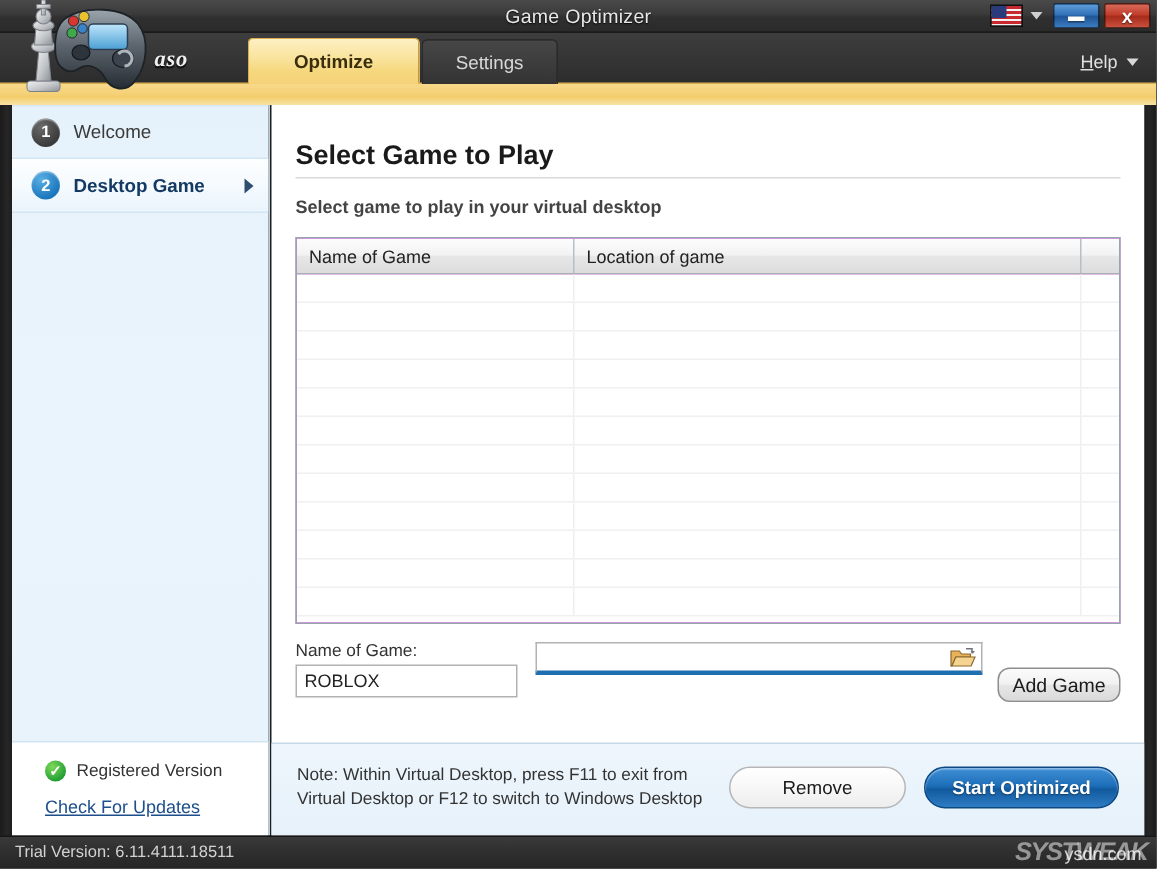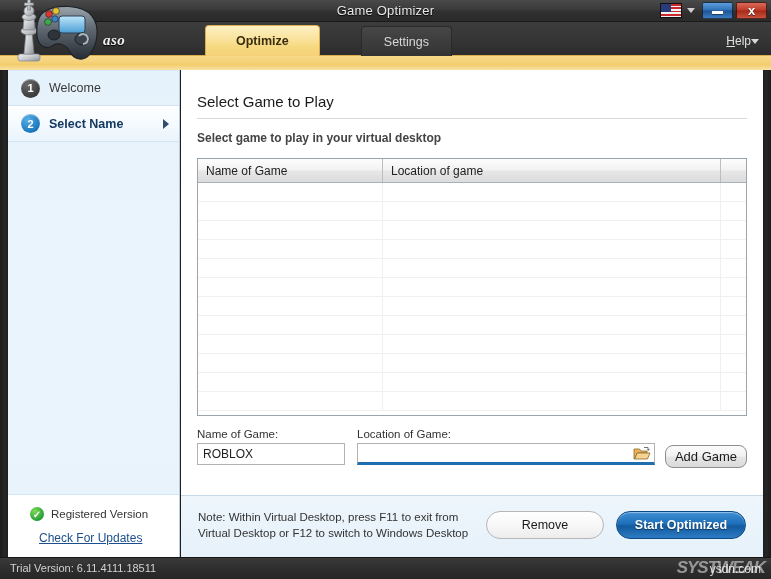--- a/index.html
+++ b/index.html
@@ -126,35 +126,34 @@
     font-size: 12.5px;
     color: #d8d8d8;
     cursor: pointer;
     border-top-left-radius: 4px;
     border-top-right-radius: 4px;
     background: linear-gradient(to bottom, #474747 0%, #3b3b3b 60%, #333 100%);
     border: 1px solid #2a2a2a;
     border-bottom: none;
     margin-right: 1px;
     position: relative;
-    margin-left: 40px;
   }
   .tab.active {
     color: #3a2e0d;
     font-weight: bold;
     background: linear-gradient(to bottom, #fdf0c3 0%, #f9e29b 45%, #f6d87f 70%, #f5d279 100%);
     border-color: #d8ae4e;
     height: 31px;
     padding: 0 30px;
     z-index: 5;
   }
 
   .help-menu {
     position: absolute; right: 12px; top: 34px;
-    display: flex; align-items: center; 
+    display: flex; align-items: center; gap: 6px;
     color: #e0e0e0;
     font-size: 12px;
     cursor: pointer;
     z-index: 5;
   }
   .help-menu .hlabel { text-decoration: none; }
   .help-menu .hlabel u { text-decoration: underline; }
   .help-caret {
     width: 0; height: 0;
     border-left: 4px solid transparent;
@@ -230,36 +229,36 @@
     width: 14px; height: 14px; border-radius: 50%;
     background: radial-gradient(circle at 35% 30%, #7ed957, #1f9c33 75%);
     color: #fff; font-size: 10px; font-weight: bold;
     display: flex; align-items: center; justify-content: center;
     margin-right: 7px;
     flex: none;
   }
   .reg-text { font-size: 11.5px; color: #333; }
   .updates-link {
     display: block;
-    padding-left: 31px;
+    padding-left: 22px;
     font-size: 12px;
     color: #1d4f8c;
     text-decoration: underline;
     cursor: pointer;
   }
 
   
   .main {
     position: absolute; top: 70px; left: 181px;
     width: 582px; height: 487px;
     background: #fff;
   }
   .page-title {
     position: absolute; left: 16px; top: 23px;
-    font-size: 15px; font-weight: normal; color: #1a1a1a;
+    font-size: 18px; font-weight: bold; color: #1a1a1a;
   }
   .title-rule {
     position: absolute; left: 16px; top: 48px;
     width: 550px; height: 1px;
     background: #d9d9d9;
   }
   .page-sub {
     position: absolute; left: 16px; top: 61px;
     font-size: 12px; color: #444; font-weight: bold;
   }
@@ -491,21 +490,21 @@
   <div class="dark-edge-l"></div>
   <div class="dark-edge-r"></div>
 
   <div class="sidebar">
     <div class="nav-item">
       <span class="nav-badge dark">1</span>
       <span class="nav-label">Welcome</span>
     </div>
     <div class="nav-item active">
       <span class="nav-badge blue">2</span>
-      <span class="nav-label">Select Name</span>
+      <span class="nav-label">Desktop Game</span>
       <span class="nav-arrow"></span>
     </div>
 
     <div class="sidebar-footer">
       <div class="reg-row">
         <span class="check-icon">✓</span>
         <span class="reg-text">Registered Version</span>
       </div>
       <span class="updates-link">Check For Updates</span>
     </div>
@@ -586,21 +585,20 @@
         </div>
     </div>
 
     <div class="form-row">
       <div class="fg-name">
         <label class="field-label">Name of Game:</label>
         <input class="txt-input" type="text" value="ROBLOX" style="">
       </div>
 
       <div class="fg-loc">
-        <label class="field-label">Location of Game:</label>
         <div class="loc-input-wrap">
           <input class="loc-input" type="text" value="" style="">
           <svg class="folder-icon" viewBox="0 0 18 15">
             <path d="M1 3 h5.5 l1.6 2 H14 v2 H4.2 L1.6 13 H1 Z" fill="#e8b25a" stroke="#8a6a2c" stroke-width=".8"></path>
             <path d="M4.2 7 H17 l-2.6 6 H1.6 Z" fill="#f5d391" stroke="#8a6a2c" stroke-width=".8"></path>
             <path d="M11 1.5 h4 v3" fill="none" stroke="#6d747a" stroke-width="1"></path>
             <path d="M15.5 4.8 l-1.5 -1.8 l3 0 Z" fill="#6d747a"></path>
           </svg>
         </div>
       </div>

